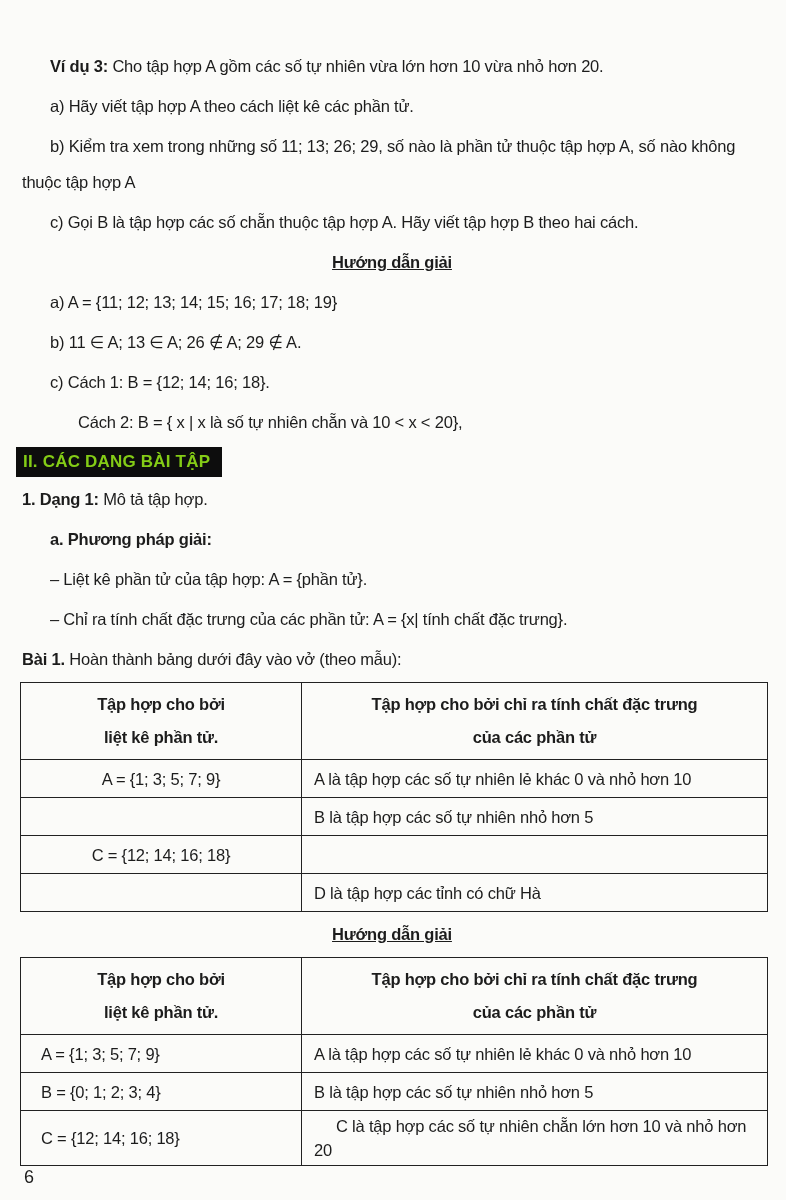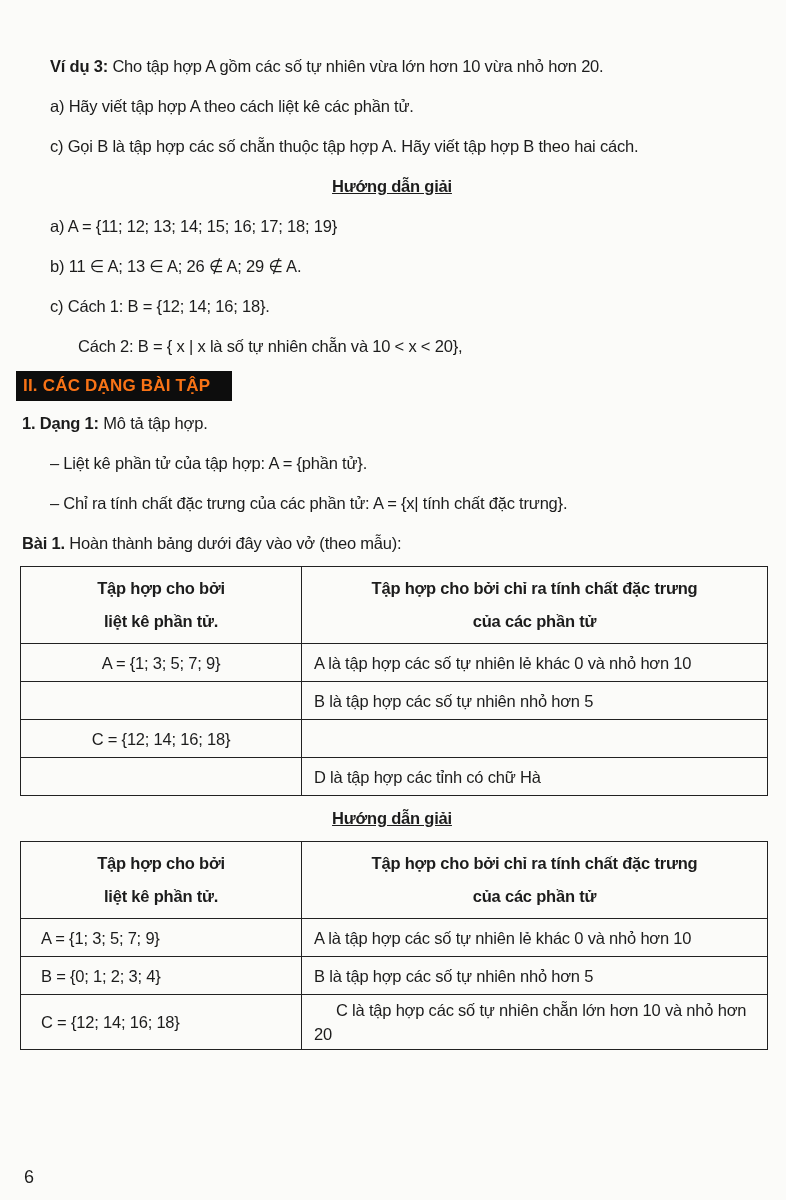--- a/index.html
+++ b/index.html
@@ -22,25 +22,25 @@
   }
   .ind  { text-indent: 28px; }
   .ind2 { padding-left: 56px; }
   .bold { font-weight: bold; }
   .center-head { text-align: center; font-weight: bold; text-indent: 0; text-decoration: underline; }
   .head2 { margin-top: 6px; margin-bottom: 2px; }
   .bar-wrap { margin: 7px 0 3px -2px; line-height: 0; }
   .section-bar {
     display: inline-block;
     background: #0d0d0d;
-    color: #f97316;
+    color: #84cc16;
     font-weight: bold;
     font-size: 17px;
     line-height: 27px;
-    padding: 1px 22px 2px 7px;
+    padding: 1px 12px 2px 7px;
     letter-spacing: 0.2px;
   }
   table.grid {
     border-collapse: collapse;
     width: 747px;
     margin: 5px 0 0 2px;
     table-layout: fixed;
   }
   table.grid col.c1 { width: 281px; }
   table.grid col.c2 { width: 466px; }
@@ -75,33 +75,35 @@
   }
 </style>
 </head>
 <body>
 
 <div class="content">
 
   <p class="line ind"><b>Ví dụ 3:</b> <span>Cho tập hợp A gồm các số tự nhiên vừa lớn hơn 10 vừa nhỏ hơn 20.</span></p>
 
   <p class="line ind">a) Hãy viết tập hợp A theo cách liệt kê các phần tử.</p>
+  <p class="line ind">b) Kiểm tra xem trong những số 11; 13; 26; 29, số nào là phần tử thuộc tập hợp A, số nào không thuộc tập hợp A</p>
   <p class="line ind">c) Gọi B là tập hợp các số chẵn thuộc tập hợp A. Hãy viết tập hợp B theo hai cách.</p>
 
   <p class="line center-head">Hướng dẫn giải</p>
 
   <p class="line ind">a) A = {11; 12; 13; 14; 15; 16; 17; 18; 19}</p>
   <p class="line ind">b) 11 ∈ A; 13 ∈ A; 26 ∉ A; 29 ∉ A.</p>
   <p class="line ind">c) Cách 1: B = {12; 14; 16; 18}.</p>
   <p class="line ind2">Cách 2: B = { x | x là số tự nhiên chẵn và 10 &lt; x &lt; 20},</p>
 
   <div class="bar-wrap"><span class="section-bar">II. CÁC DẠNG BÀI TẬP</span></div>
 
   <p class="line"><b>1. Dạng 1:</b> <span>Mô tả tập hợp.</span></p>
 
+  <p class="line ind bold">a. Phương pháp giải:</p>
   <p class="line ind">– Liệt kê phần tử của tập hợp: A = {phần tử}.</p>
   <p class="line ind">– Chỉ ra tính chất đặc trưng của các phần tử: A = {x| tính chất đặc trưng}.</p>
 
   <p class="line"><b>Bài 1.</b> <span>Hoàn thành bảng dưới đây vào vở (theo mẫu):</span></p>
 
   <table class="grid t1">
     <colgroup>
         <col class="c1">
         <col class="c2">
       </colgroup>

